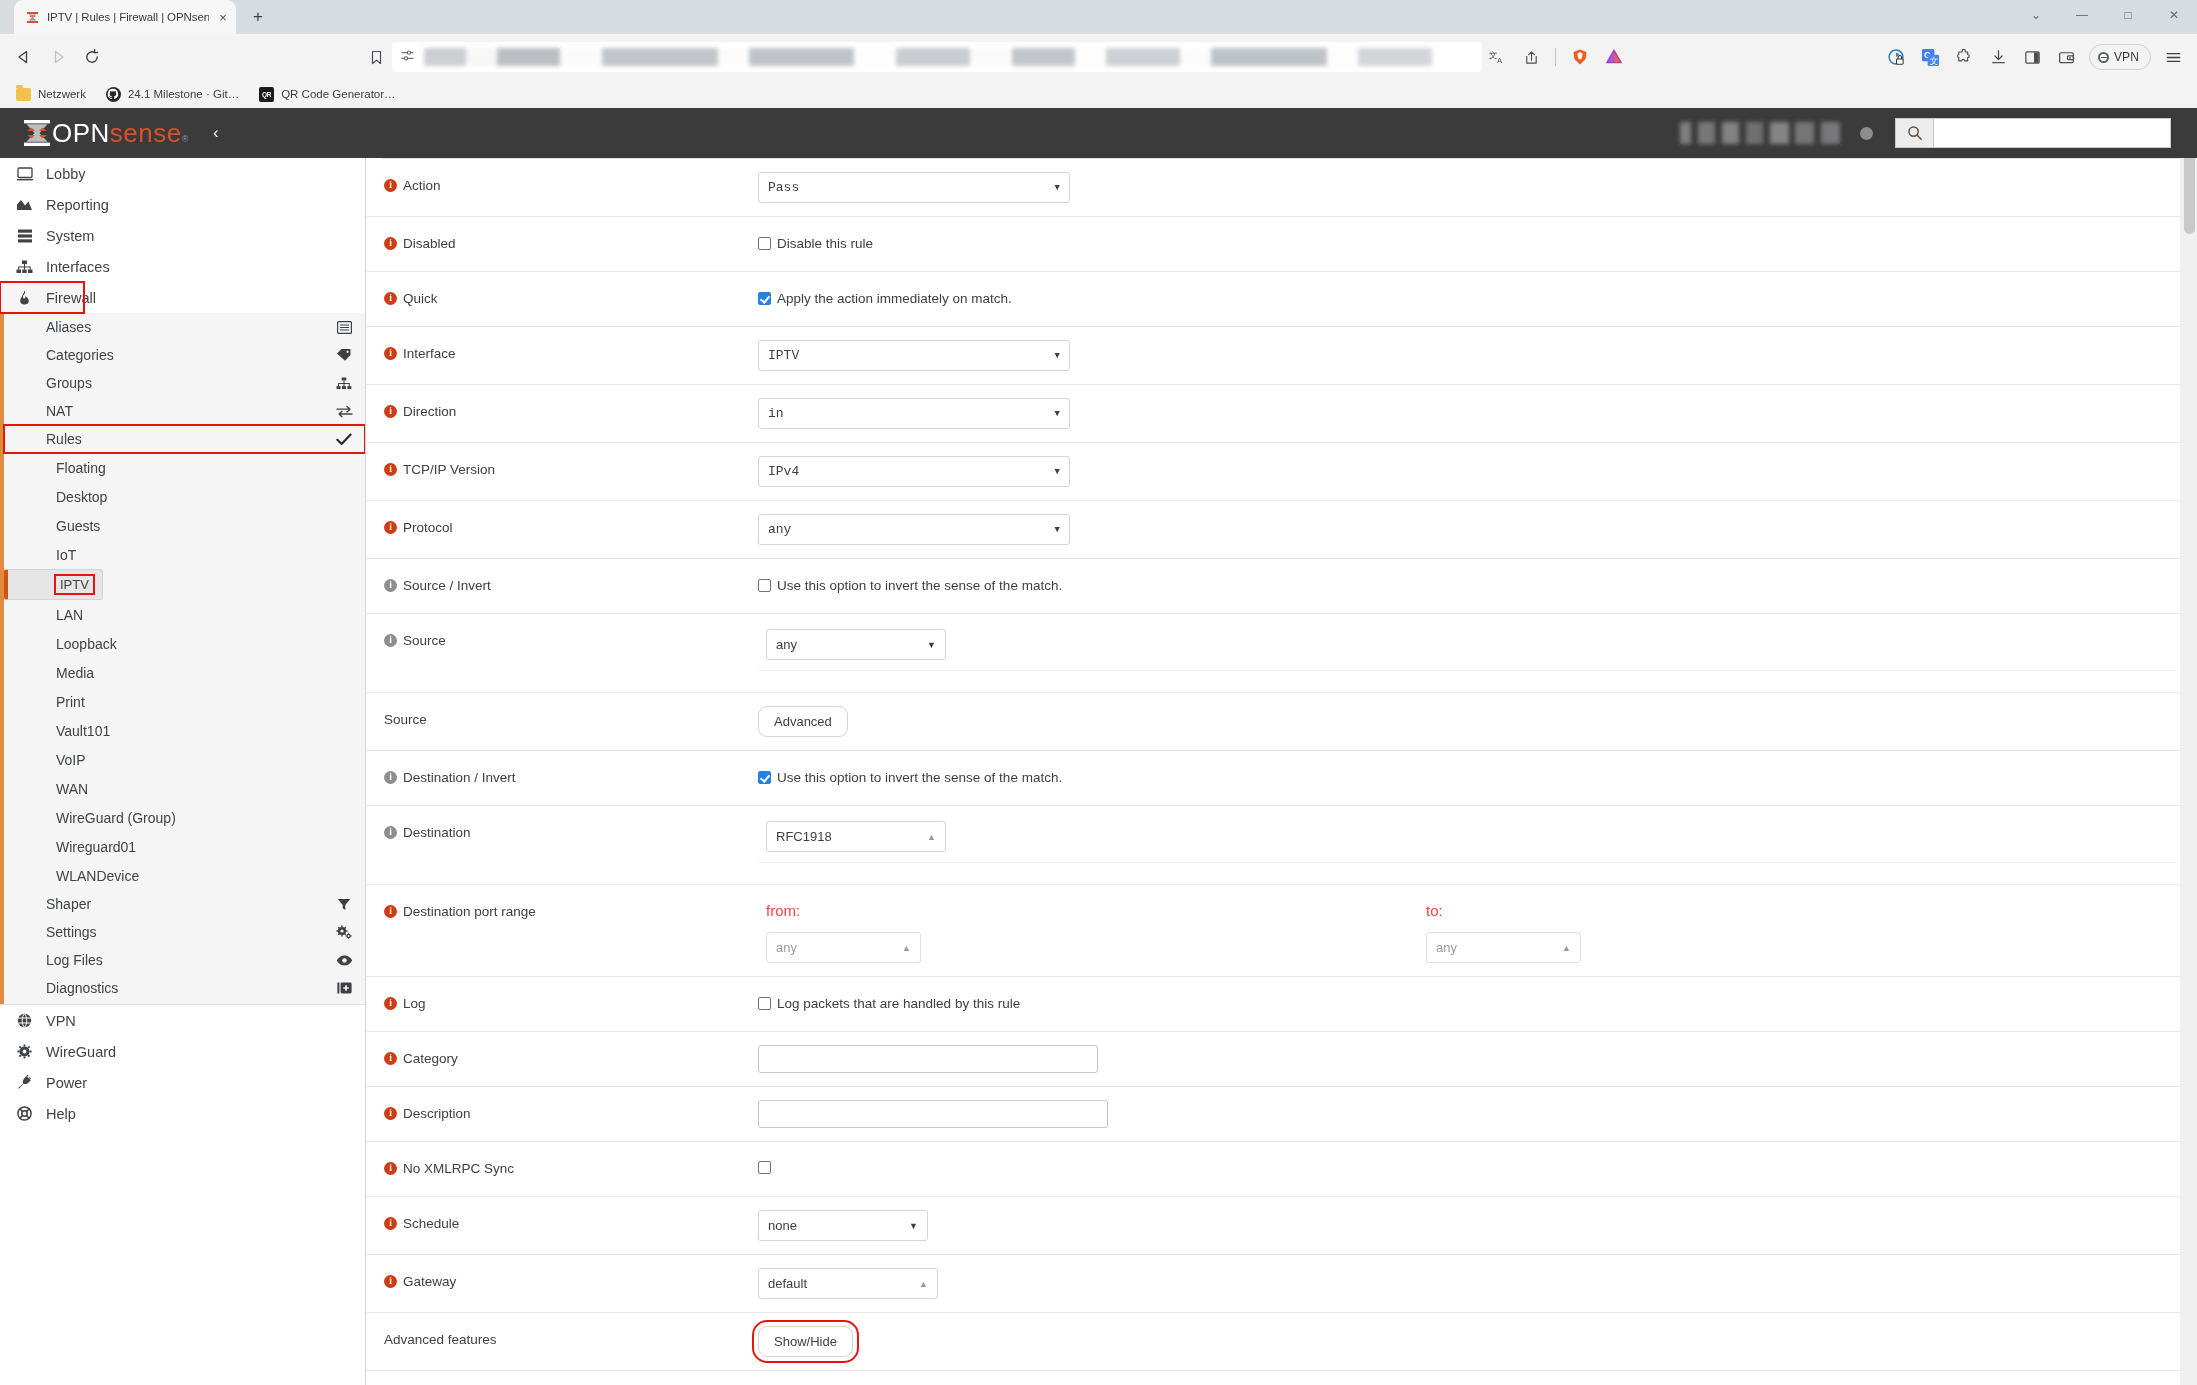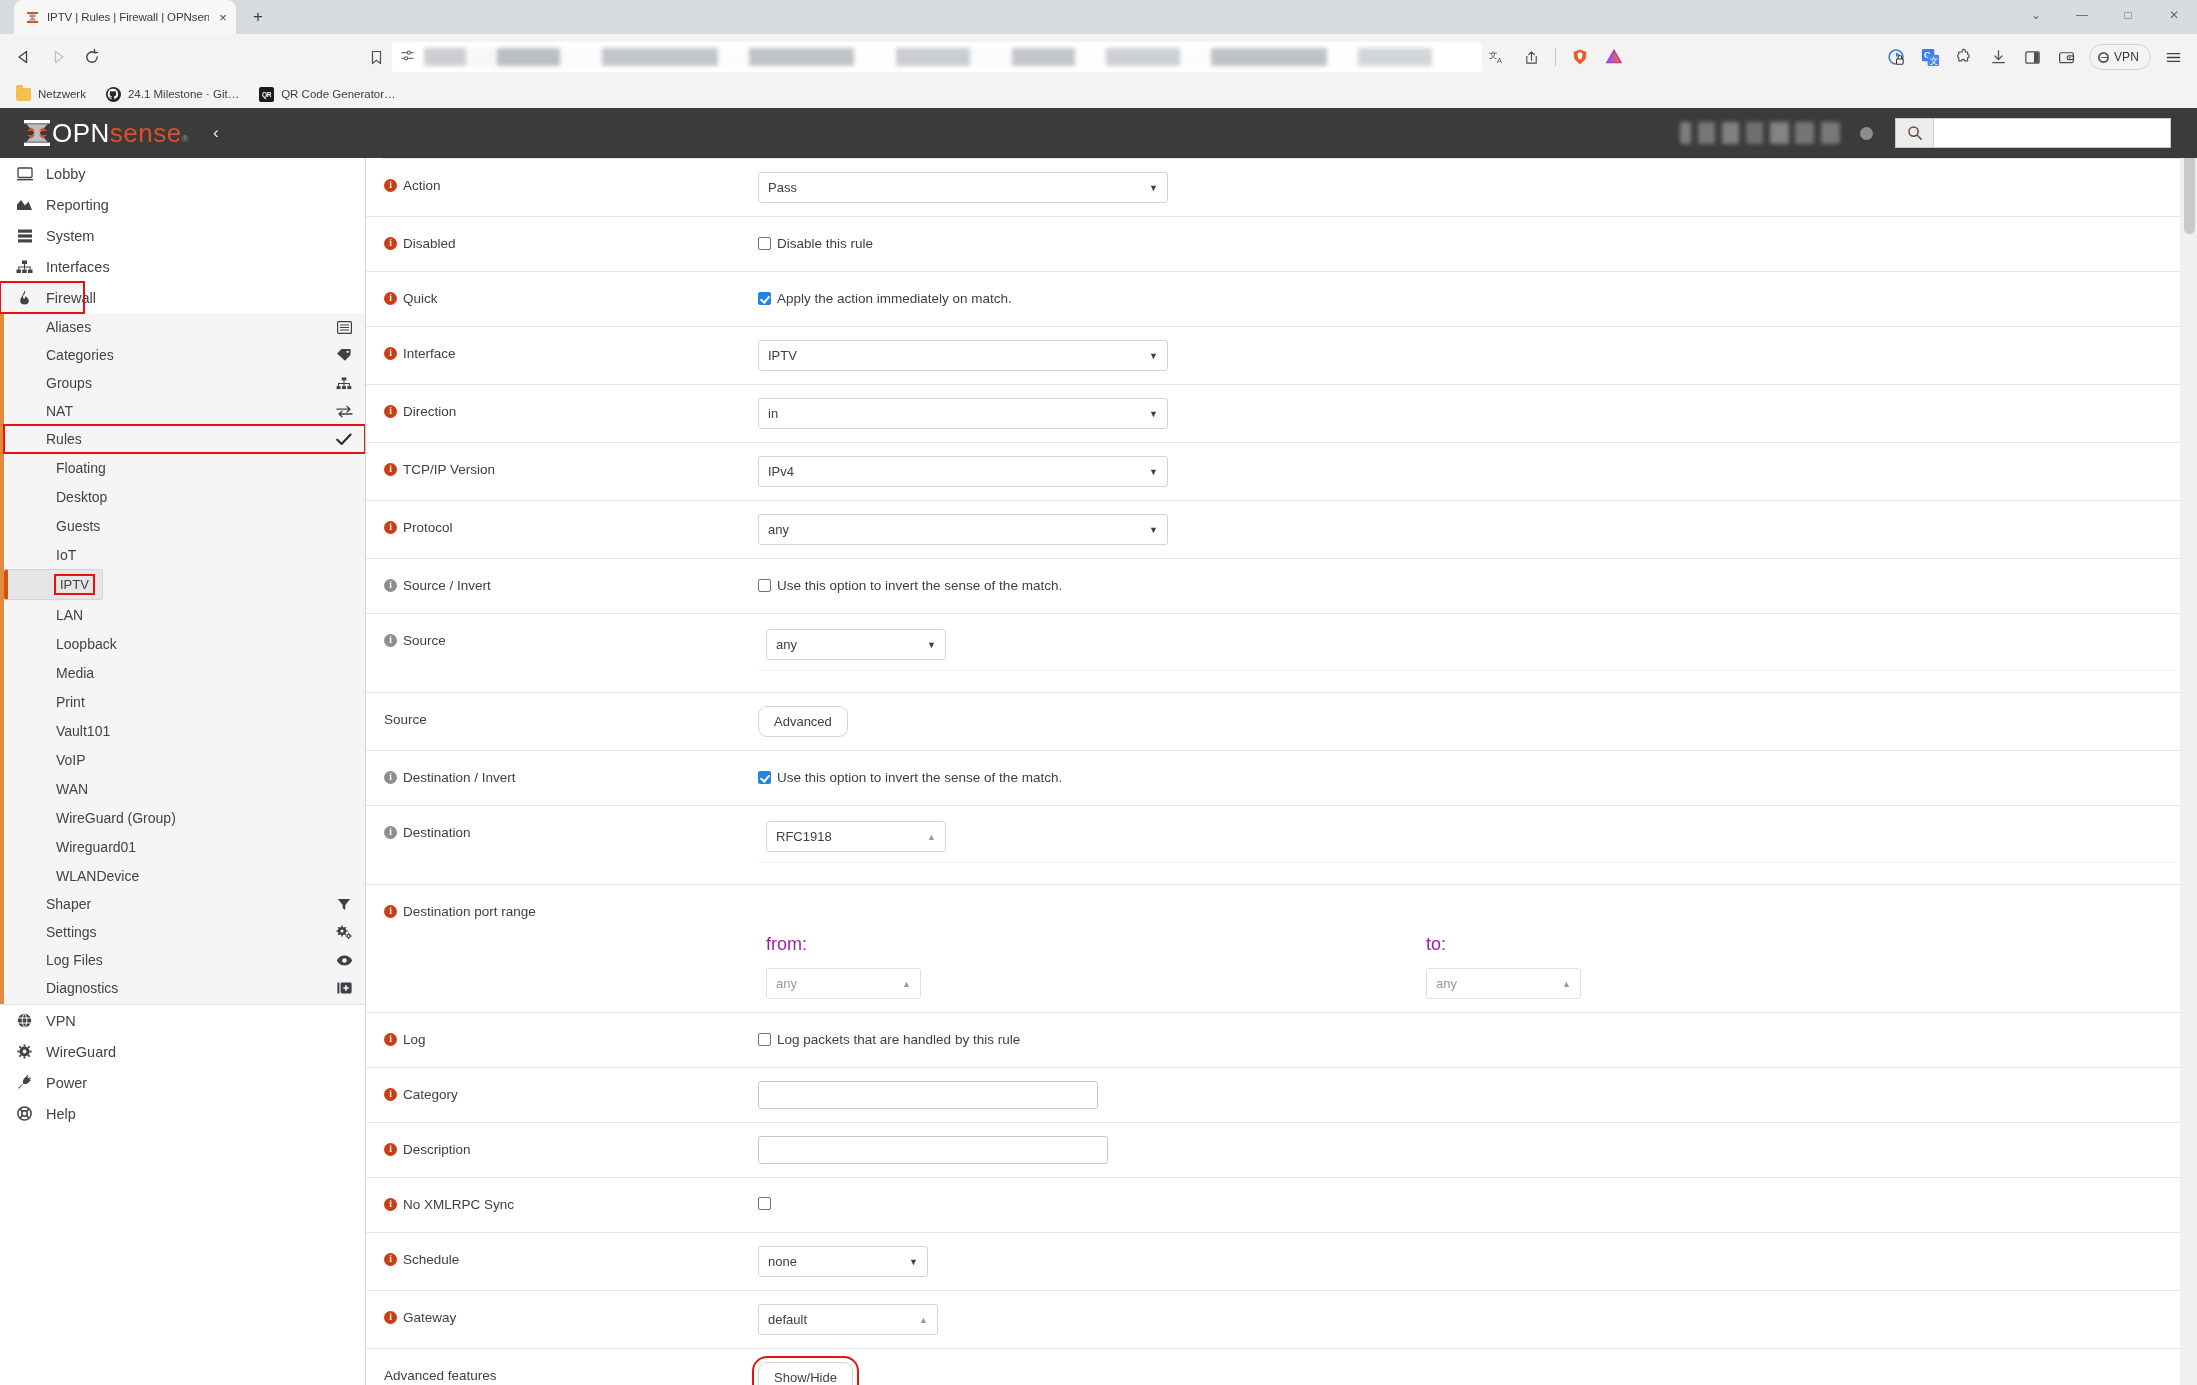--- a/index.html
+++ b/index.html
@@ -230,21 +230,21 @@
   .iicon.gray { background: #8a8f94; }
   .fctl { flex: 1 1 auto; padding: 13px 0 13px 0; min-width: 0; }
 
   .sel {
     height: 31px; border: 1px solid #d4d4d4; border-radius: 3px; background: #fff;
     display: inline-flex; align-items: center; padding: 0 9px; font-size: 13px;
     color: #3d4145; cursor: pointer; position: relative; justify-content: space-between;
   }
   .sel .caret { font-size: 9px; color: #3d4145; margin-left: 10px; }
   .sel .caret.up { color: #9a9a9a; }
-  .sel.w350 { width: 410px; }
+  .sel.w350 { width: 312px; font-family: Liberation Mono, monospace; }
   .sel.w180 { width: 180px; }
   .sel.w170 { width: 170px; }
   .sel.w155 { width: 155px; }
   .sel.ph { color: #9b9b9b; border-color: #e0e0e0; }
 
   .ckline { display: flex; align-items: center; gap: 6px; padding-top: 6px; }
   .cbox {
     width: 13px; height: 13px; border: 1px solid #6f7479; background: #fff;
     border-radius: 2px; flex: 0 0 13px; cursor: pointer; position: relative;
   }
@@ -268,21 +268,21 @@
     font-size: 13px; color: #3d4145; padding: 0 15px; cursor: pointer;
     font-family: "Liberation Sans", sans-serif;
   }
   .btn.redbox { outline: 2.5px solid #e8130e; outline-offset: 4px; }
 
   .subgrid { display: flex; flex-direction: column; }
   .subrow { border-bottom: 1px solid #eeeeee; padding: 10px 0; }
   .subrow.last { border-bottom: none; }
   .portcols { display: flex; }
   .portcol { flex: 0 0 660px; }
-  .portcol-label { font-size: 18px; color: #a21caf; padding: 4px 0 0 8px; font-weight: normal; margin-top: 32px; }
+  .portcol-label { font-size: 15px; color: #ef4444; padding: 4px 0 0 8px; font-weight: normal; }
   .portcol .sel { margin-top: 13px; }
 
   .footer {
     height: 41px; flex: 0 0 41px; background: #fff; border-top: 1px solid #e6e6e6;
     display: flex; align-items: center; padding-left: 18px; font-size: 12.5px;
   }
   .footer a { color: #d2663a; text-decoration: none; }
   .footer .fsep { color: #3d4145; margin: 0 4px; }
 
   

